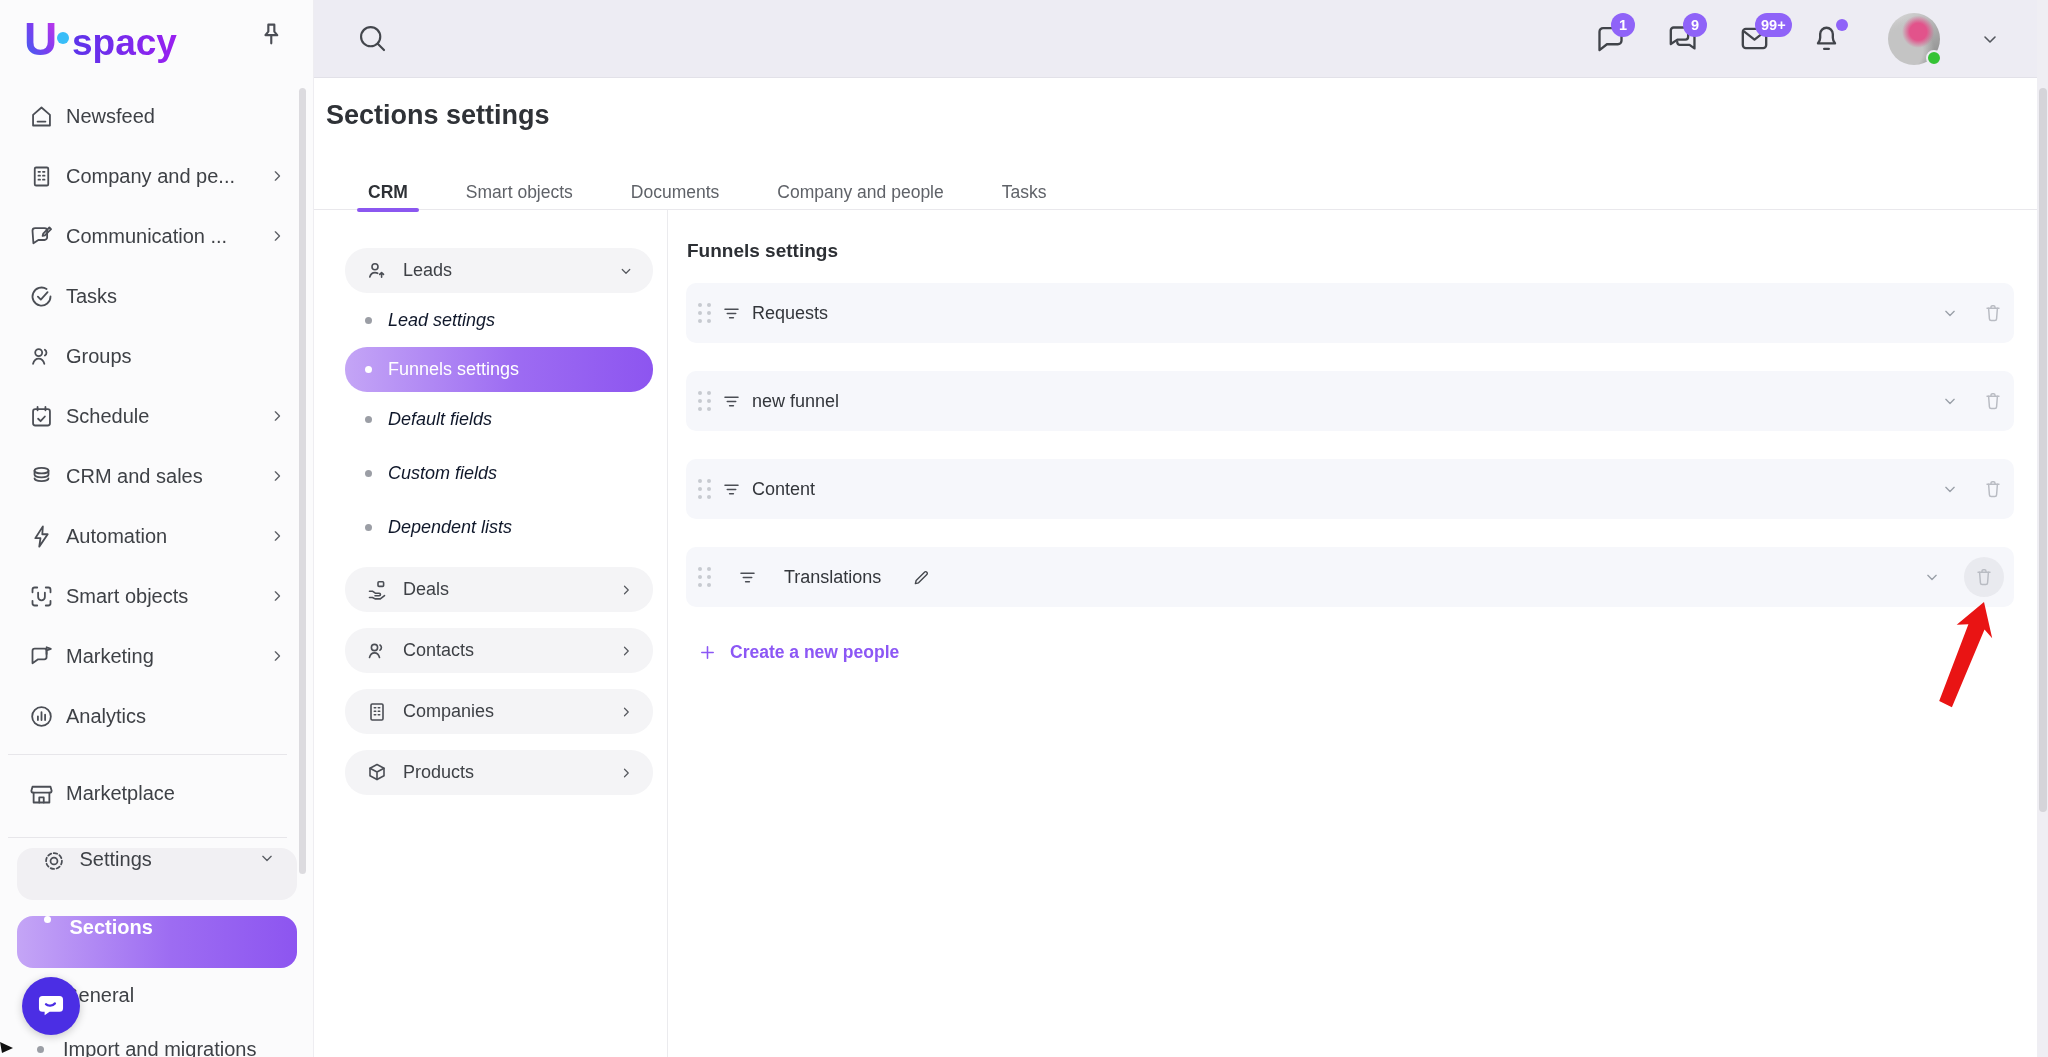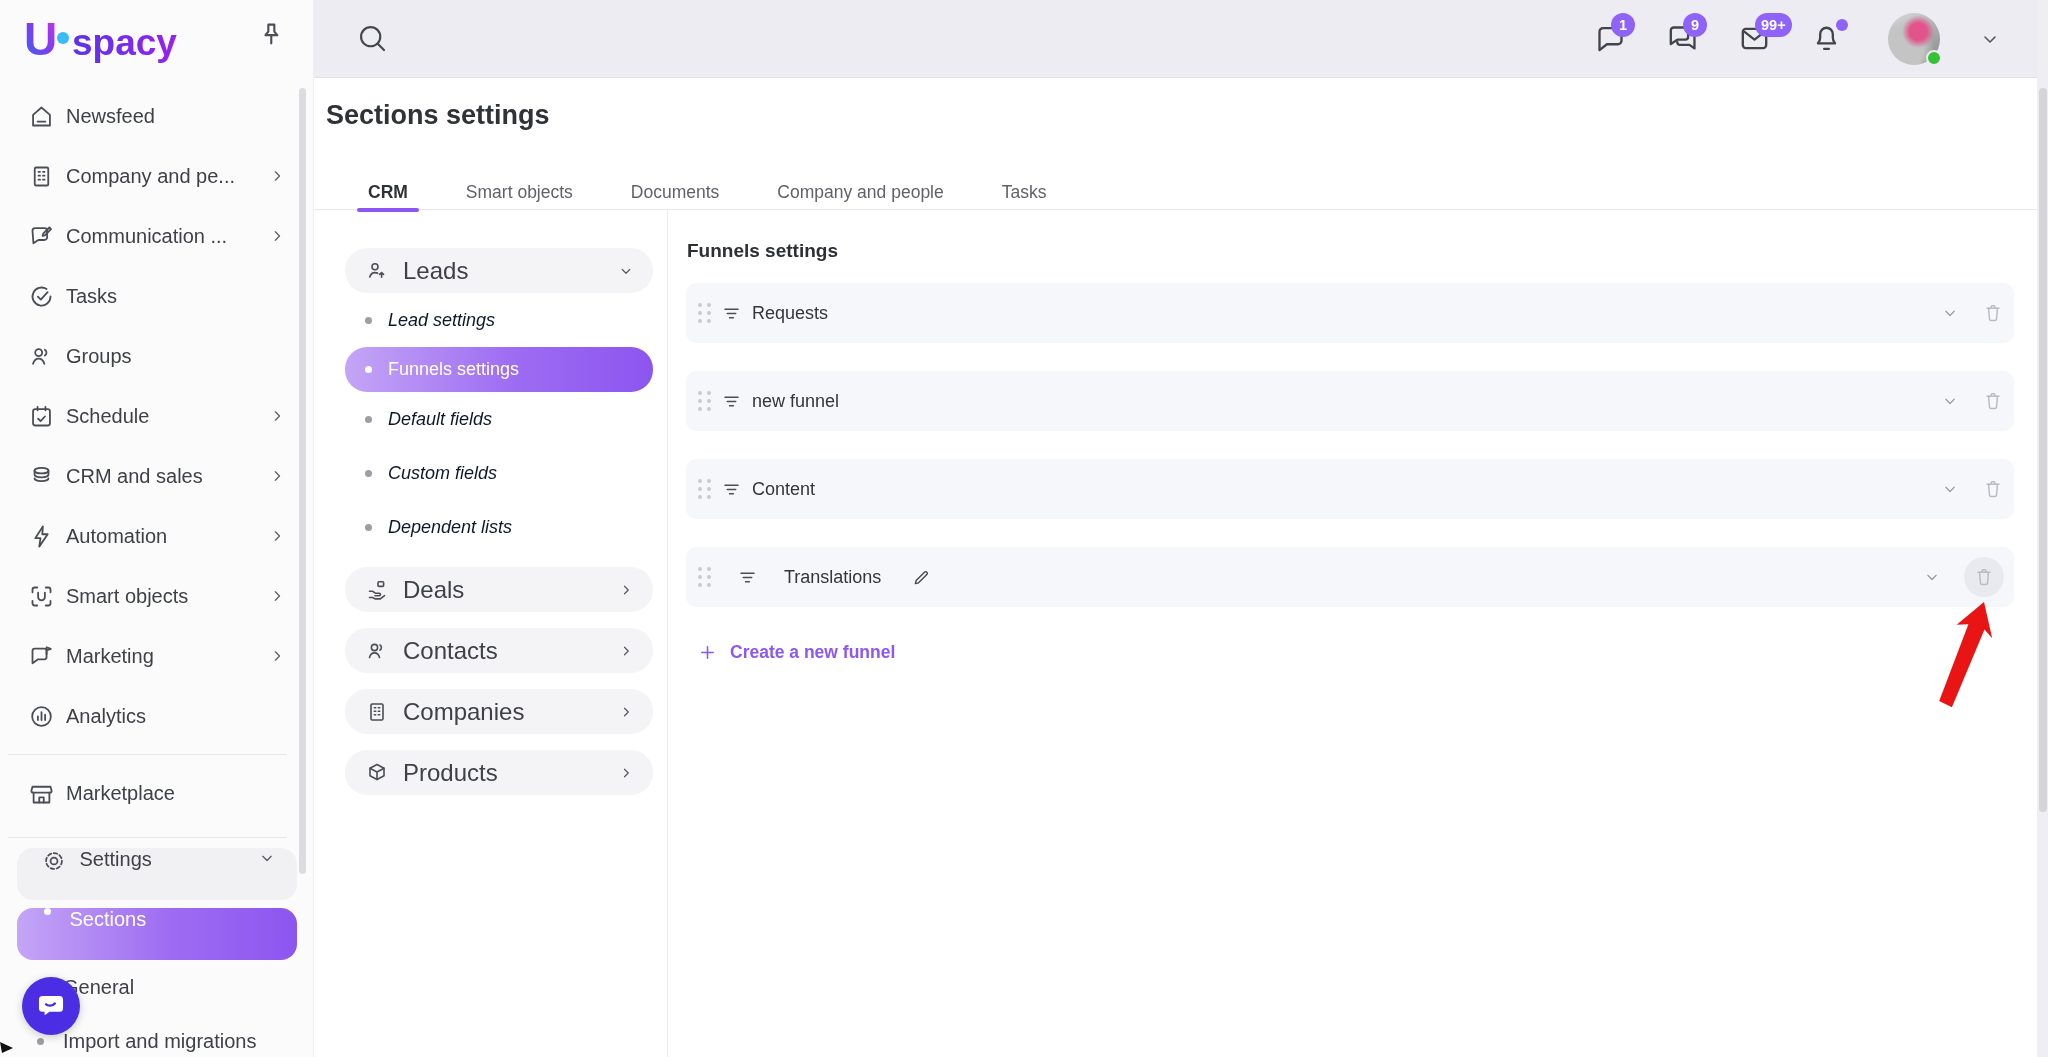--- a/index.html
+++ b/index.html
@@ -51,21 +51,21 @@
   
   .page-title{position:absolute;left:326px;top:100px;font-size:27px;font-weight:bold;color:#2f3237;z-index:5;}
   .tabs{position:absolute;left:357px;top:181px;display:flex;gap:36px;z-index:6;}
   .tab{position:relative;padding:0 11px;font-size:17.5px;color:#5f6268;cursor:pointer;line-height:22px;}
   .tab.active{color:#2e3136;font-weight:bold;}
   .tab.active::after{content:'';position:absolute;left:0;right:0;bottom:-9px;height:4px;border-radius:2px;background:#8b57f0;}
   .h-div{position:absolute;left:313px;right:0;top:209px;height:1px;background:#e9e8ec;}
   .v-div{position:absolute;left:667px;top:210px;bottom:0;width:1px;background:#ebebee;}
   
   .crm-panel{position:absolute;left:345px;top:248px;width:308px;}
-  .gpill{height:45px;border-radius:22px;background:#f4f4f6;display:flex;align-items:center;padding:0 18px 0 20px;box-sizing:border-box;font-size:24px;color:#3e4146;cursor:pointer;}
+  .gpill{height:45px;border-radius:22px;background:#f4f4f6;display:flex;align-items:center;padding:0 18px 0 20px;box-sizing:border-box;font-size:18px;color:#3e4146;cursor:pointer;}
   .gpill svg.gico{width:24px;height:24px;margin-right:14px;}
   .gpill .chev{width:18px;height:18px;margin-left:auto;stroke:#55585e;}
   .gpill.mt{margin-top:16px;}
   .gpill.mt1{margin-top:13px;}
   .sub-item{display:flex;align-items:center;height:54px;padding-left:20px;font-size:18px;color:#0f172a;cursor:pointer;font-style:italic;}
   .sub-item .dotb{margin-right:16px;}
   .sub-active{height:45px;border-radius:22px;background:linear-gradient(90deg,#c4a5f6 0%,#9d6cf2 55%,#8d55f0 100%);display:flex;align-items:center;padding-left:20px;font-size:18px;color:#fff;cursor:pointer;}
   .sub-active .dotb{background:#fff;margin-right:16px;}
   
   .fun-heading{position:absolute;left:687px;top:240px;font-size:19px;font-weight:bold;color:#2c2f34;}
@@ -236,21 +236,21 @@
       <svg class="ic nico" viewBox="0 0 24 24">
           <circle cx="12" cy="12" r="3.2"></circle>
           <circle cx="12" cy="12" r="7.3" stroke-dasharray="3.3 2.35"></circle>
         </svg>
       <span>Settings</span>
       <svg class="ic chev" viewBox="0 0 24 24">
           <path d="m7 10 5 5 5-5"></path>
         </svg>
     </div>
 
-    <div class="pill grad" style="margin-top:8px;">
+    <div class="pill grad" style="margin-top:16px;font-weight:bold;">
       <span class="dotb"></span>
       <span>Sections</span>
     </div>
 
     <div class="sub-side-item">
       <span class="dotb"></span>
       <span>General</span>
     </div>
     <div class="sub-side-item">
       <span class="dotb"></span>
@@ -507,21 +507,21 @@
           <path d="M9.8 6.8V5.6a1.6 1.6 0 0 1 1.6-1.6h1.2a1.6 1.6 0 0 1 1.6 1.6v1.2"></path>
         </svg>
     </span>
   </span>
 </div>
 
 <div class="create-link">
   <svg viewBox="0 0 24 24" fill="none" stroke-linecap="round">
       <path d="M12 5.5v13M5.5 12h13" stroke="#8c57f5" stroke-width="1.8"></path>
     </svg>
-  <span>Create a new funnel</span>
+  <span>Create a new people</span>
 </div>
 
 <svg class="red-arrow" width="90" height="125" viewBox="0 0 90 125">
   <polygon points="60,6 32.7,28.7 44.4,28.3 15.2,105 27.9,111.2 60.5,33.5 68.2,42.3" fill="#e91414"></polygon>
 </svg>
 
 <div class="page-scroll-track">
   <div class="page-scroll-thumb"></div>
 </div>
 

